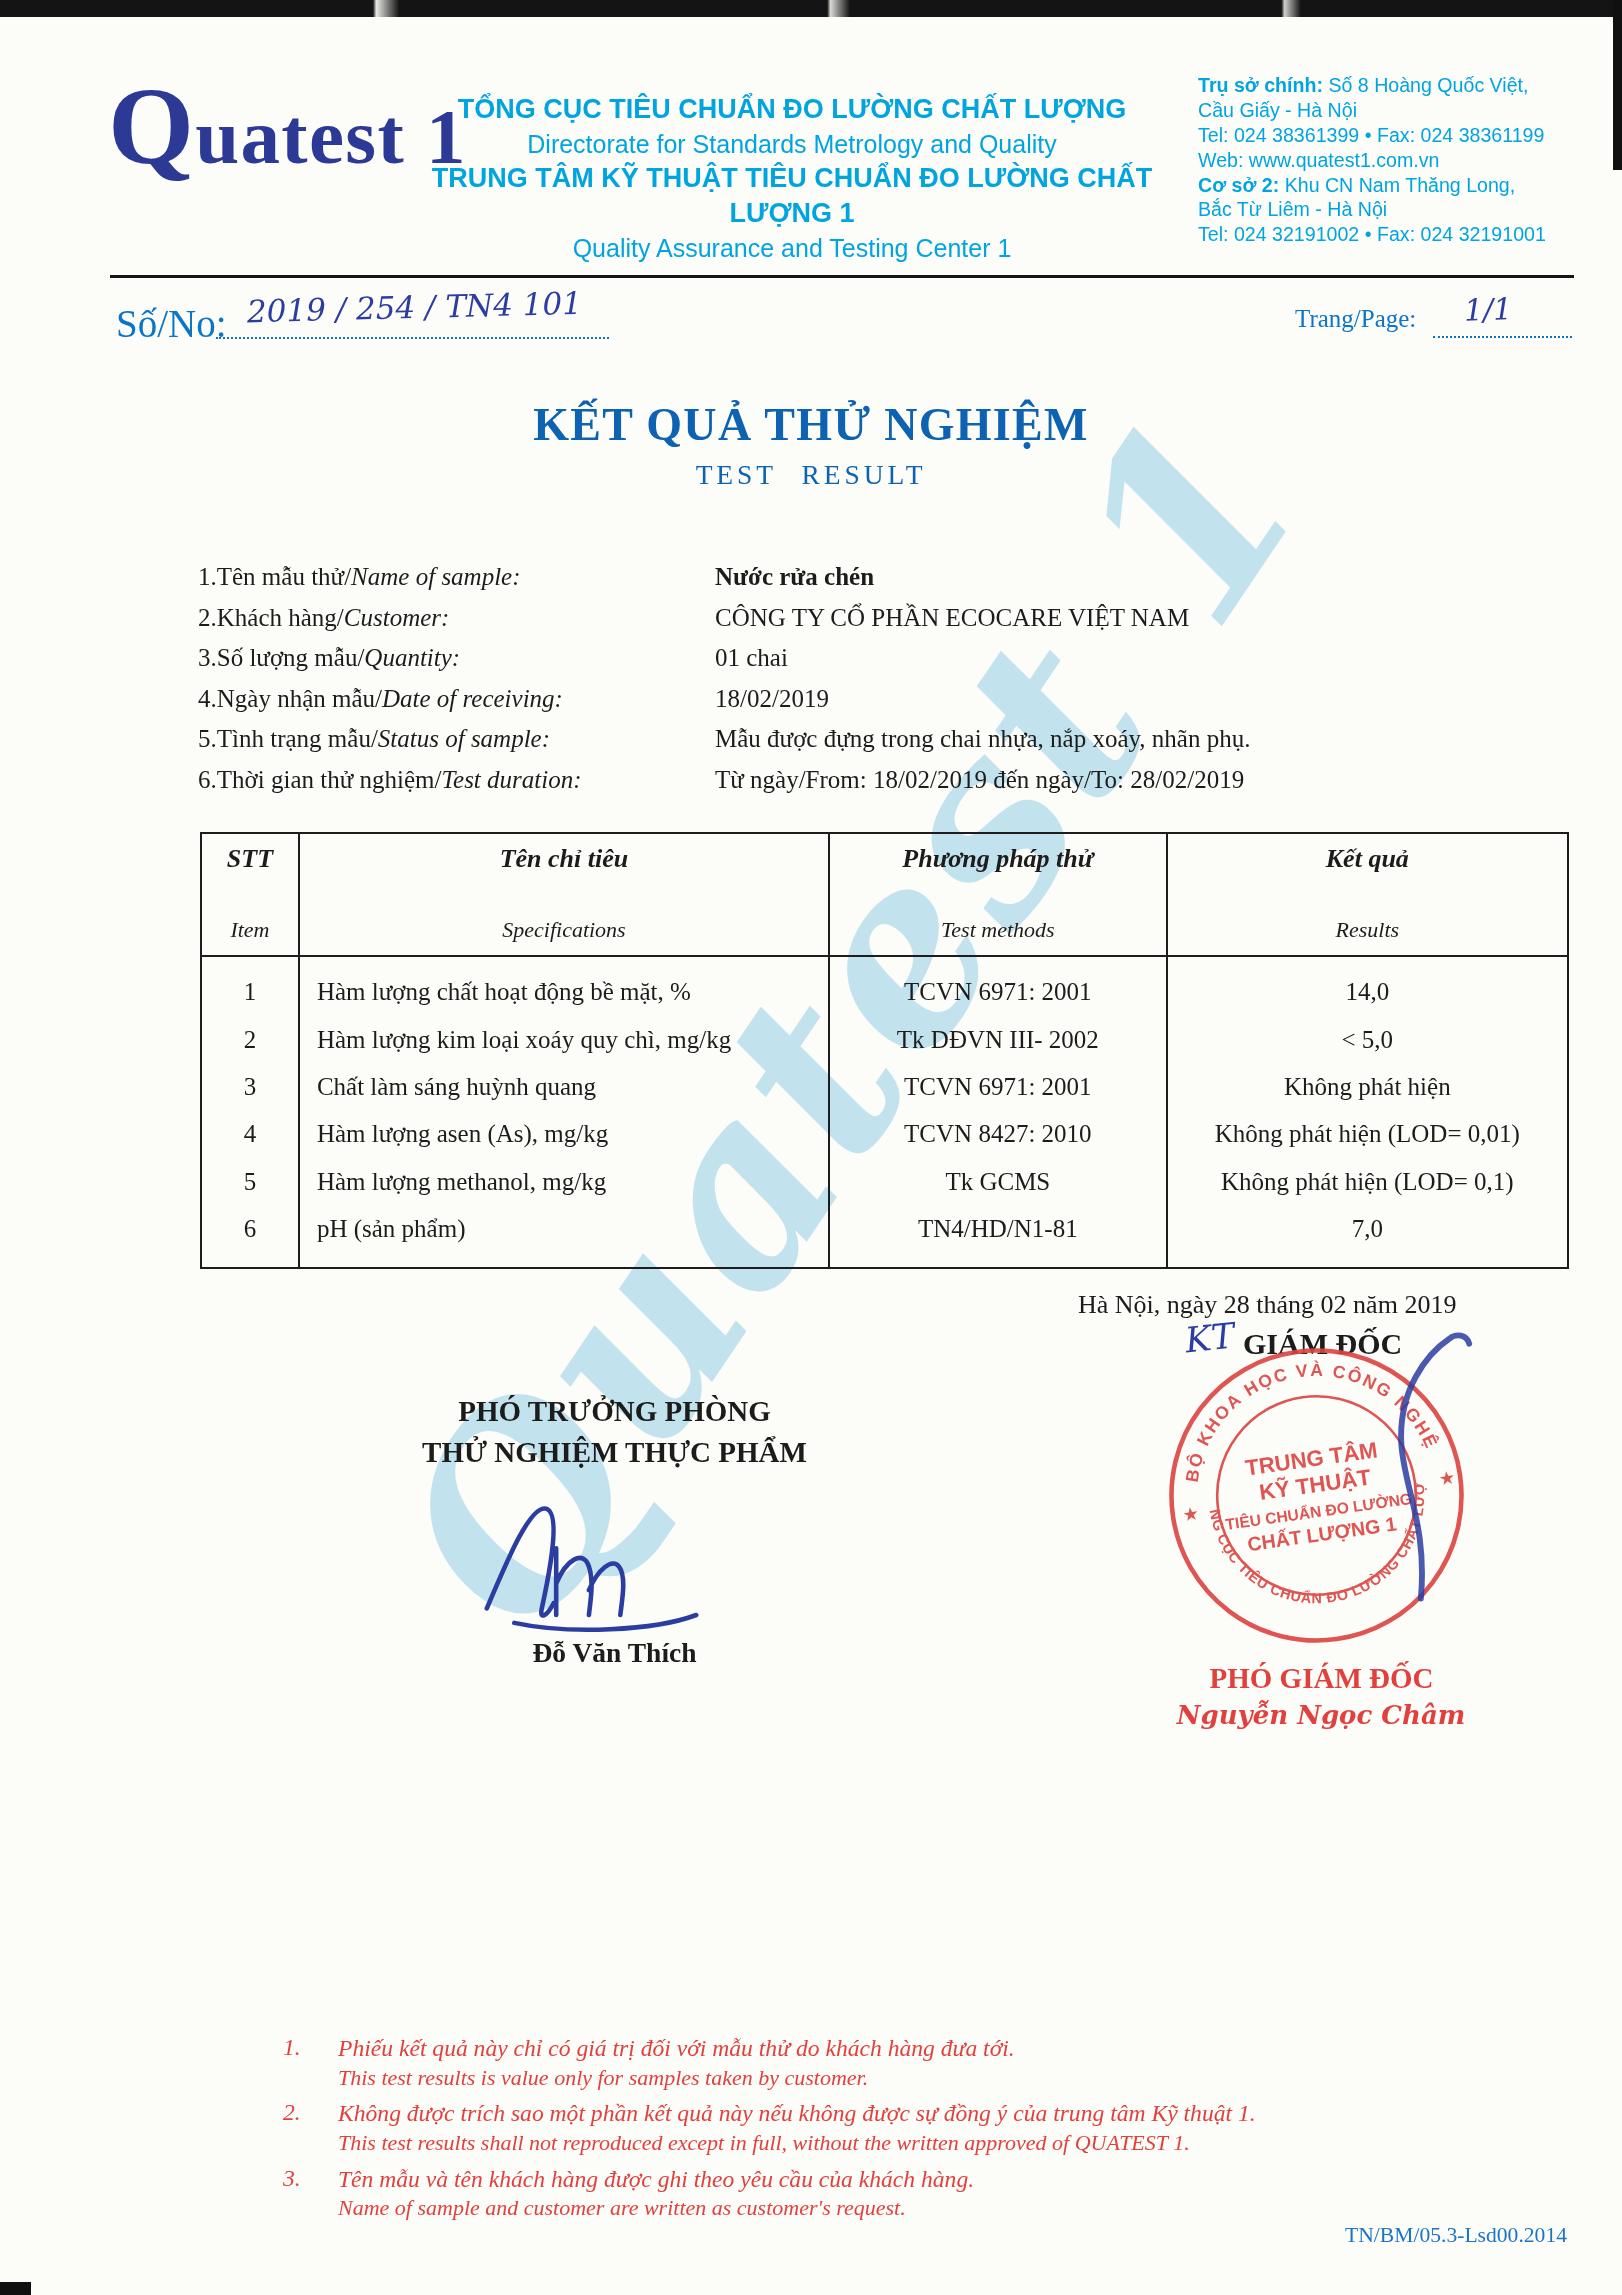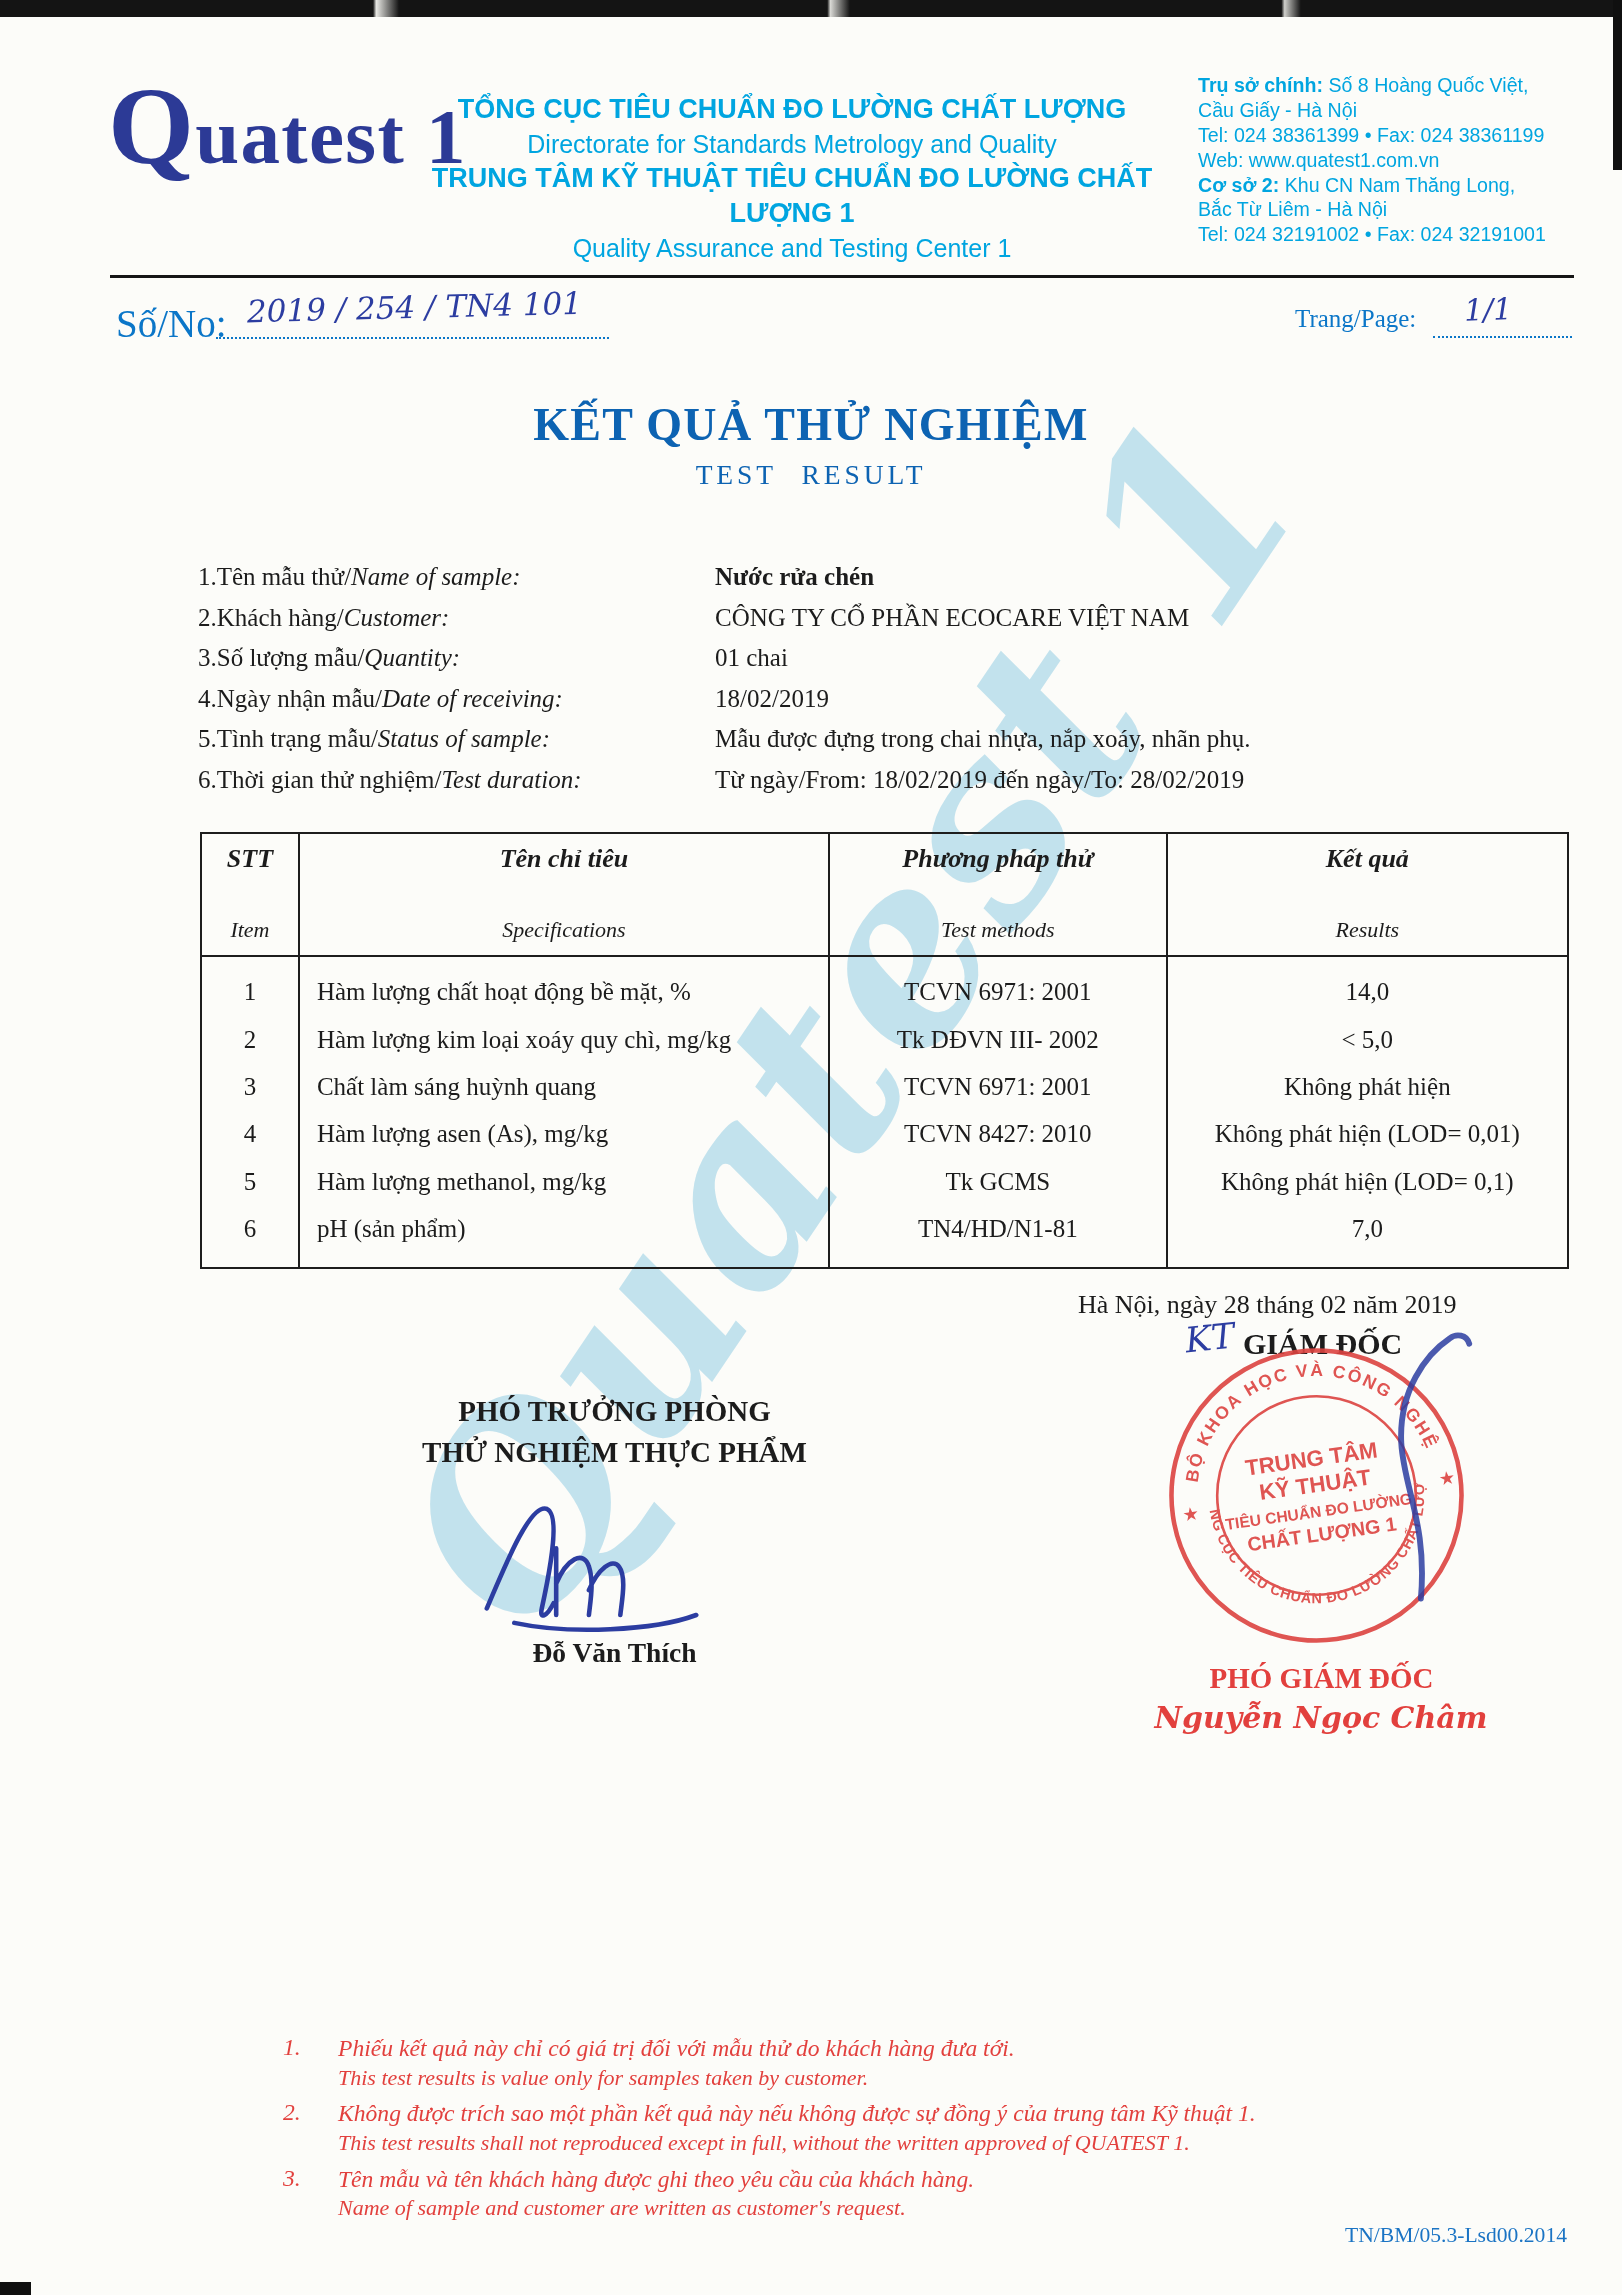--- a/index.html
+++ b/index.html
@@ -104,21 +104,21 @@
                    font-size:29px; font-weight:bold; line-height:1.42; }
   .sig-svg       { position:absolute; left:458px; top:1480px; z-index:2; }
   .left-name     { position:absolute; left:353px; top:1637px; width:523px; text-align:center; z-index:1;
                    font-size:27.5px; font-weight:bold; }
   .stamp-wrap    { position:absolute; left:1163px; top:1342px; width:307px; height:307px; z-index:1;
                    transform:rotate(-8deg); opacity:0.9; }
   .pen-svg       { position:absolute; left:1328px; top:1328px; z-index:3; }
   .right-title   { position:absolute; left:1112px; top:1662px; width:419px; text-align:center; z-index:2;
                    font-size:29px; font-weight:bold; color:#e2403d; }
   .right-name    { position:absolute; left:1079px; top:1700px; width:484px; text-align:center; z-index:2;
-                   font-size:30px; font-weight:bold; font-style:italic; color:#e2403d;
+                   font-size:26px; font-weight:bold; font-style:italic; color:#e2403d;
                    font-family:"DejaVu Serif", serif; }
 
   
   .notes    { position:absolute; left:283px; top:2034px; width:1164px; z-index:1;
               color:#e2403d; font-style:italic; }
   .note     { display:flex; margin-bottom:7.9px; }
   .note-num { width:55px; flex:none; font-size:23.6px; }
   .note-vi  { font-size:23.6px; line-height:1.26; }
   .note-en  { font-size:22px; line-height:1.26; }
   .doc-code { position:absolute; right:55px; top:2223px; font-size:21.6px; color:#1b74c4; z-index:1; }

